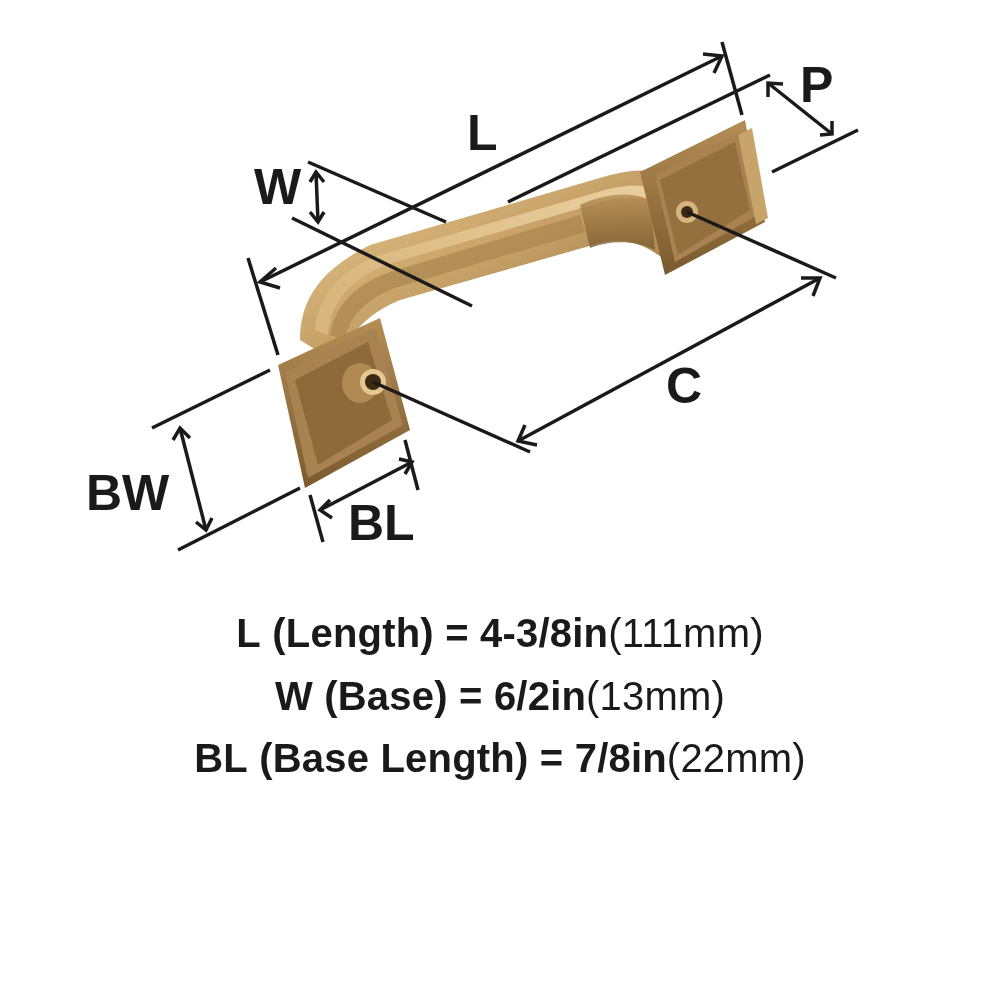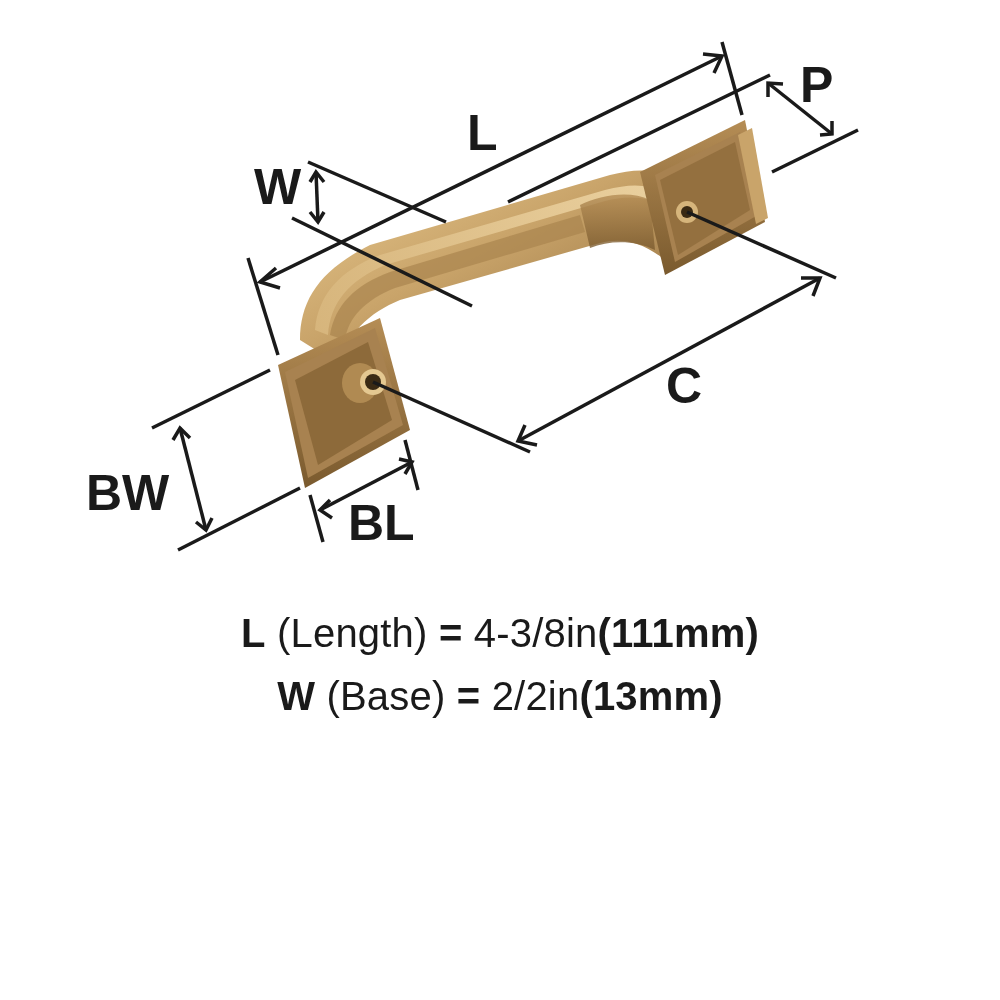--- a/index.html
+++ b/index.html
@@ -5,24 +5,24 @@
   html, body { margin:0; padding:0; background:#ffffff; }
   body { width:1000px; height:1000px; position:relative; overflow:hidden;
          font-family:"Liberation Sans", "DejaVu Sans", sans-serif; color:#1a1a1a; }
   #diagram { position:absolute; left:0; top:0; width:1000px; height:580px; }
   .dim-label { font-family:"Liberation Sans", sans-serif; font-weight:bold; fill:#1a1a1a; }
   .dim-line { stroke:#1a1a1a; stroke-width:3.5; fill:none; stroke-linecap:butt; }
   .arrow { stroke:#1a1a1a; stroke-width:3.5; fill:none; stroke-linejoin:miter; }
   #specs { position:absolute; left:0; top:602px; width:1000px; text-align:center; }
   .spec-row { font-size:40px; line-height:62.5px; white-space:nowrap; letter-spacing:0.2px; }
   .spec-code { font-weight:bold; }
-  .spec-name { font-weight:normal;margin-top:7px; }
+  .spec-name { font-weight:bold;margin-top:7px; }
   .spec-eq { font-weight:bold; }
-  .spec-in { font-weight:normal; }
-  .spec-mm { font-weight:bold; }
+  .spec-in { font-weight:bold; }
+  .spec-mm { font-weight:normal; }
 </style>
 </head>
 <body>
 
 <svg id="diagram" viewBox="0 0 1000 580" xmlns="http://www.w3.org/2000/svg">
   <defs>
     <linearGradient id="gold" x1="0" y1="0" x2="1" y2="1">
       <stop offset="0" stop-color="#e8c98f"></stop>
       <stop offset="0.45" stop-color="#c9a46a"></stop>
       <stop offset="1" stop-color="#8e6a3a"></stop>
@@ -125,15 +125,21 @@
   <div class="spec-row">
     <span class="spec-code">L</span>
     <span class="spec-name">(Length)</span>
     <span class="spec-eq">=</span>
     <span class="spec-in">4-3/8in</span><span class="spec-mm">(111mm)</span>
   </div>
   <div class="spec-row">
     <span class="spec-code">W</span>
     <span class="spec-name">(Base)</span>
     <span class="spec-eq">=</span>
-    <span class="spec-in">2/2in</span><span class="spec-mm">(13mm)</span>
+    <span class="spec-in">6/2in</span><span class="spec-mm">(13mm)</span>
+  </div>
+  <div class="spec-row">
+    <span class="spec-code">BL</span>
+    <span class="spec-name">(Base Length)</span>
+    <span class="spec-eq">=</span>
+    <span class="spec-in">7/8in</span><span class="spec-mm">(22mm)</span>
   </div>
 </div>
 
 </body></html>

